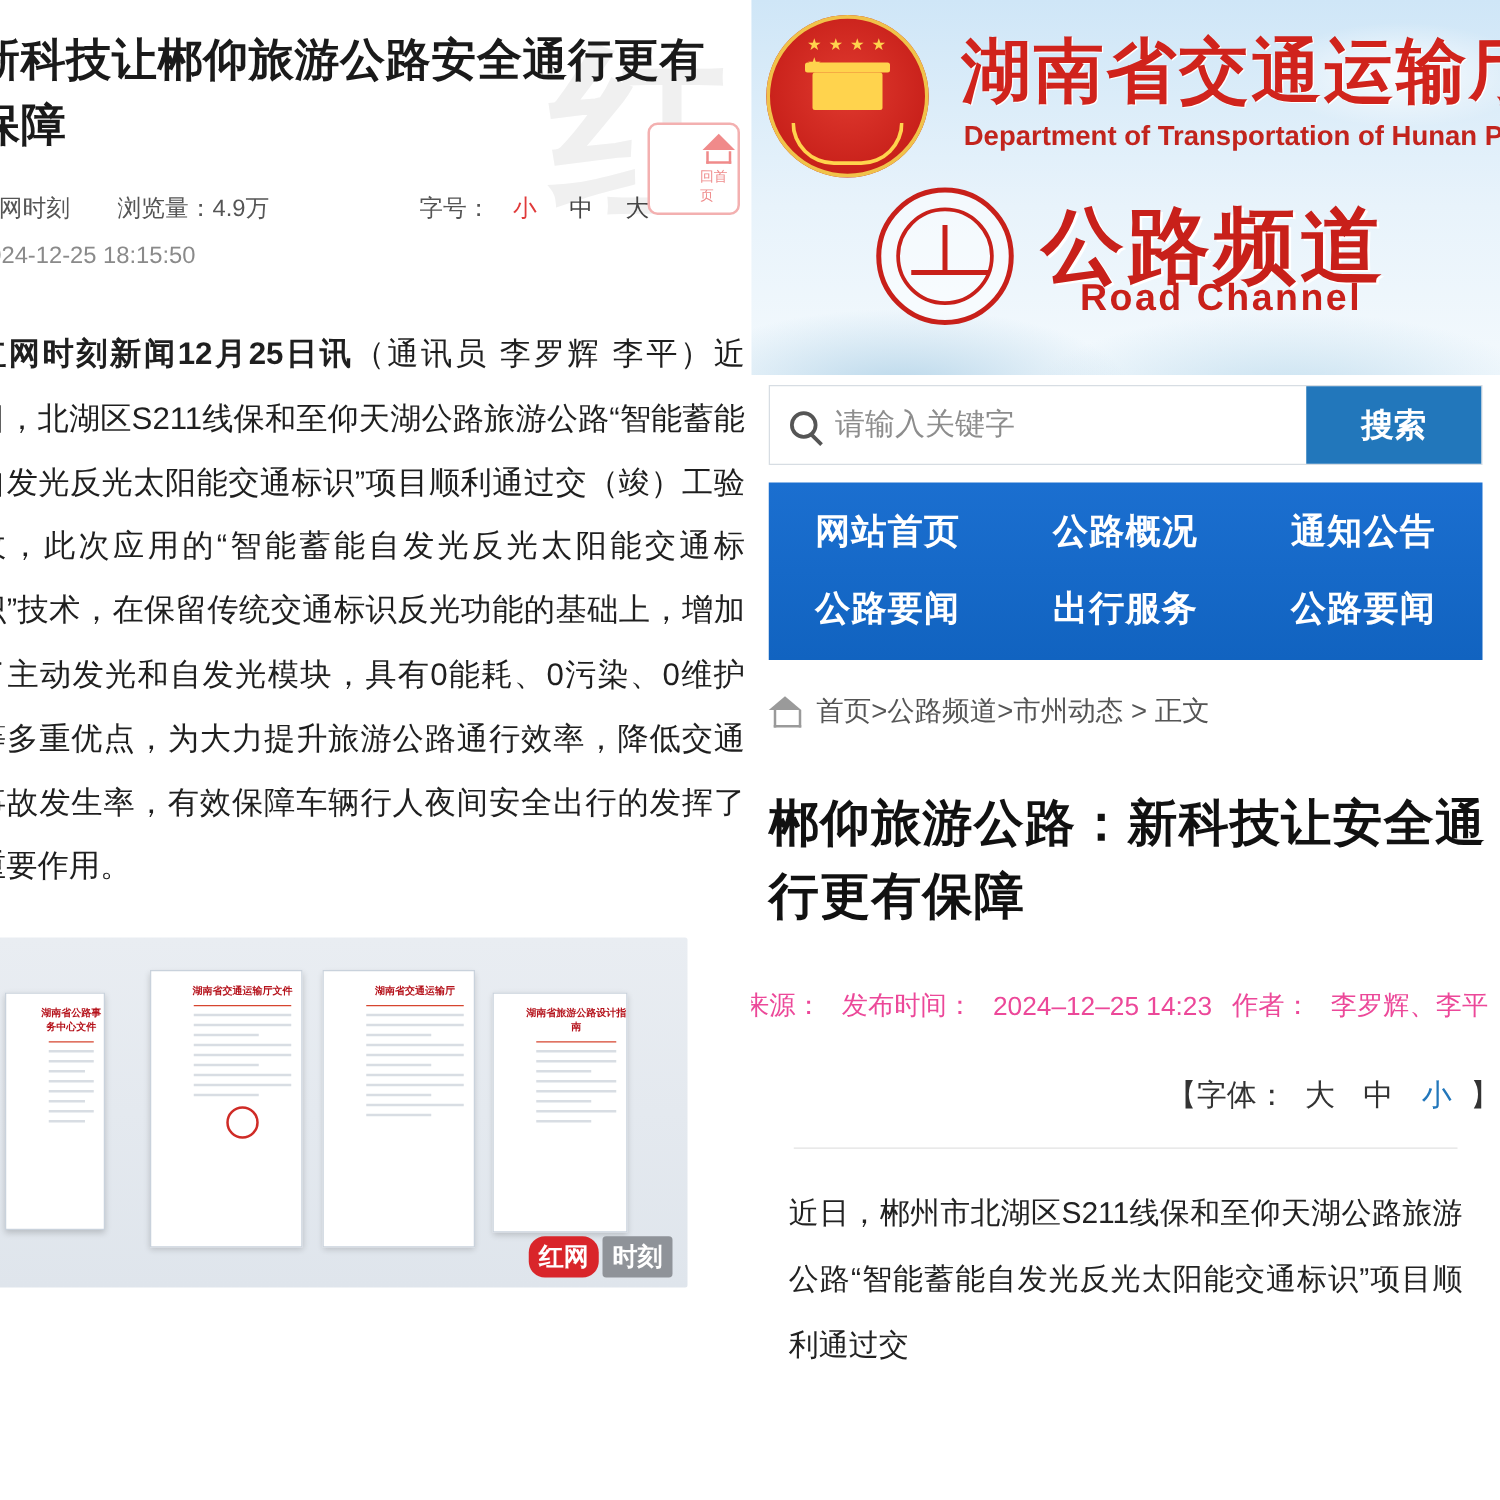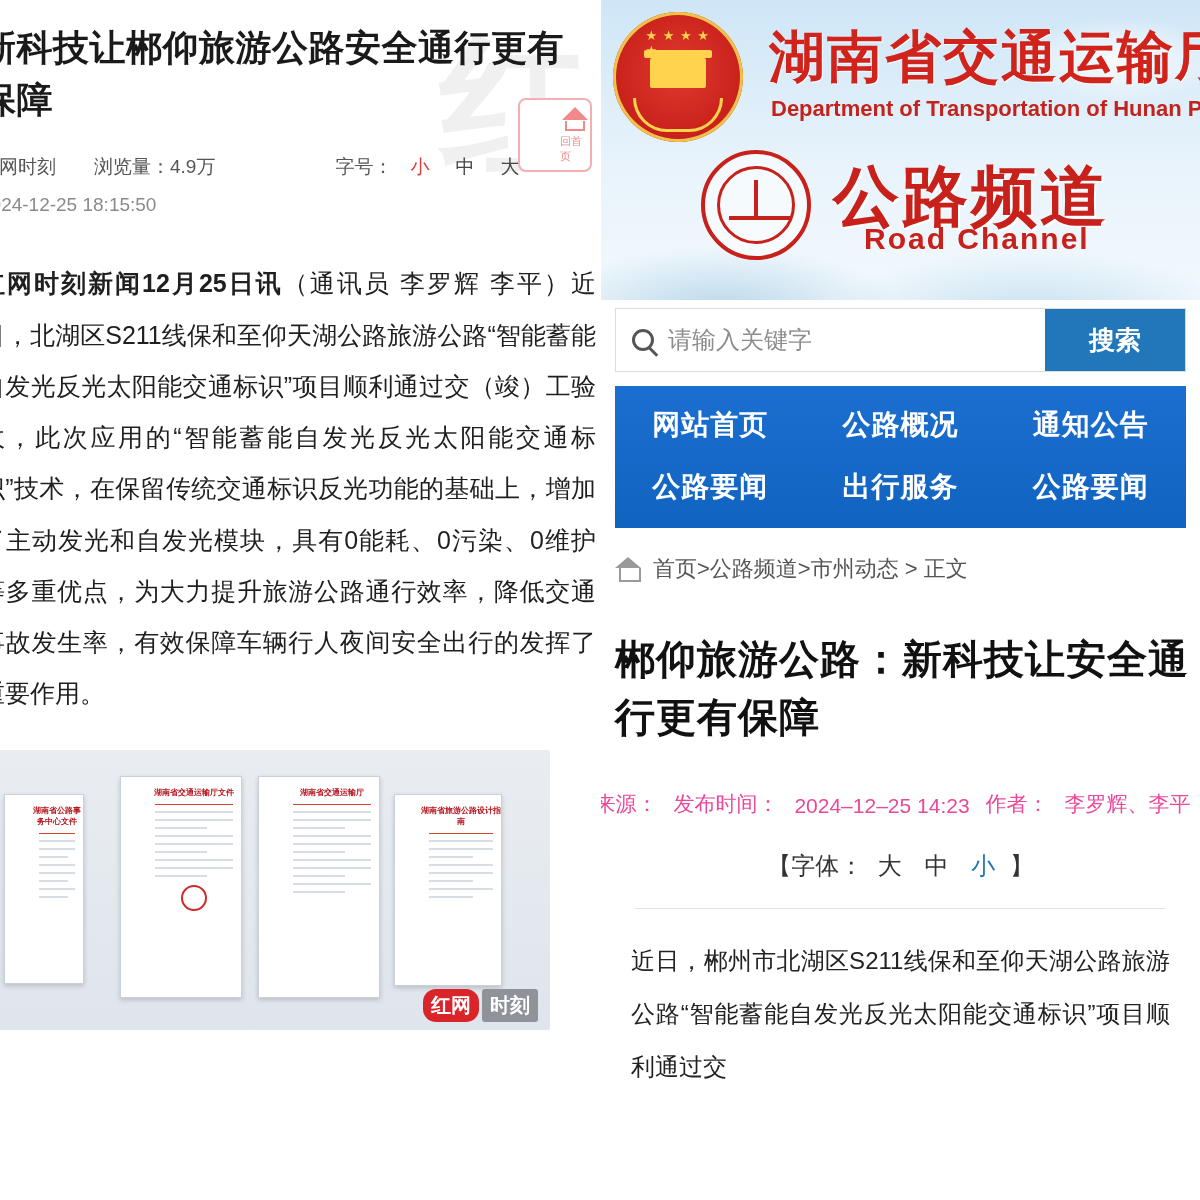--- a/index.html
+++ b/index.html
@@ -318,22 +318,22 @@
     letter-spacing: 1px;
   }
   .r-meta {
     display: flex; align-items: flex-end; justify-content: center;
     margin-top: 44px;
     font-size: 21px; color: #ec4899;
     white-space: nowrap;
   }
   .r-meta span { margin-right: 16px; }
   .r-font {
-    text-align: center;
-    margin-top: 32px;
+    text-align: right;
+    margin-top: 42px;
     font-size: 24px; color: #333;
   }
   .r-font .o { margin: 0 8px; }
   .r-font .o.sm { color: #2277bb; }
   .r-hr {
     margin: 26px 34px 0 34px;
     border-top: 1px solid #e2e2e2;
   }
   .r-body {
     padding: 26px 30px 0 30px;

